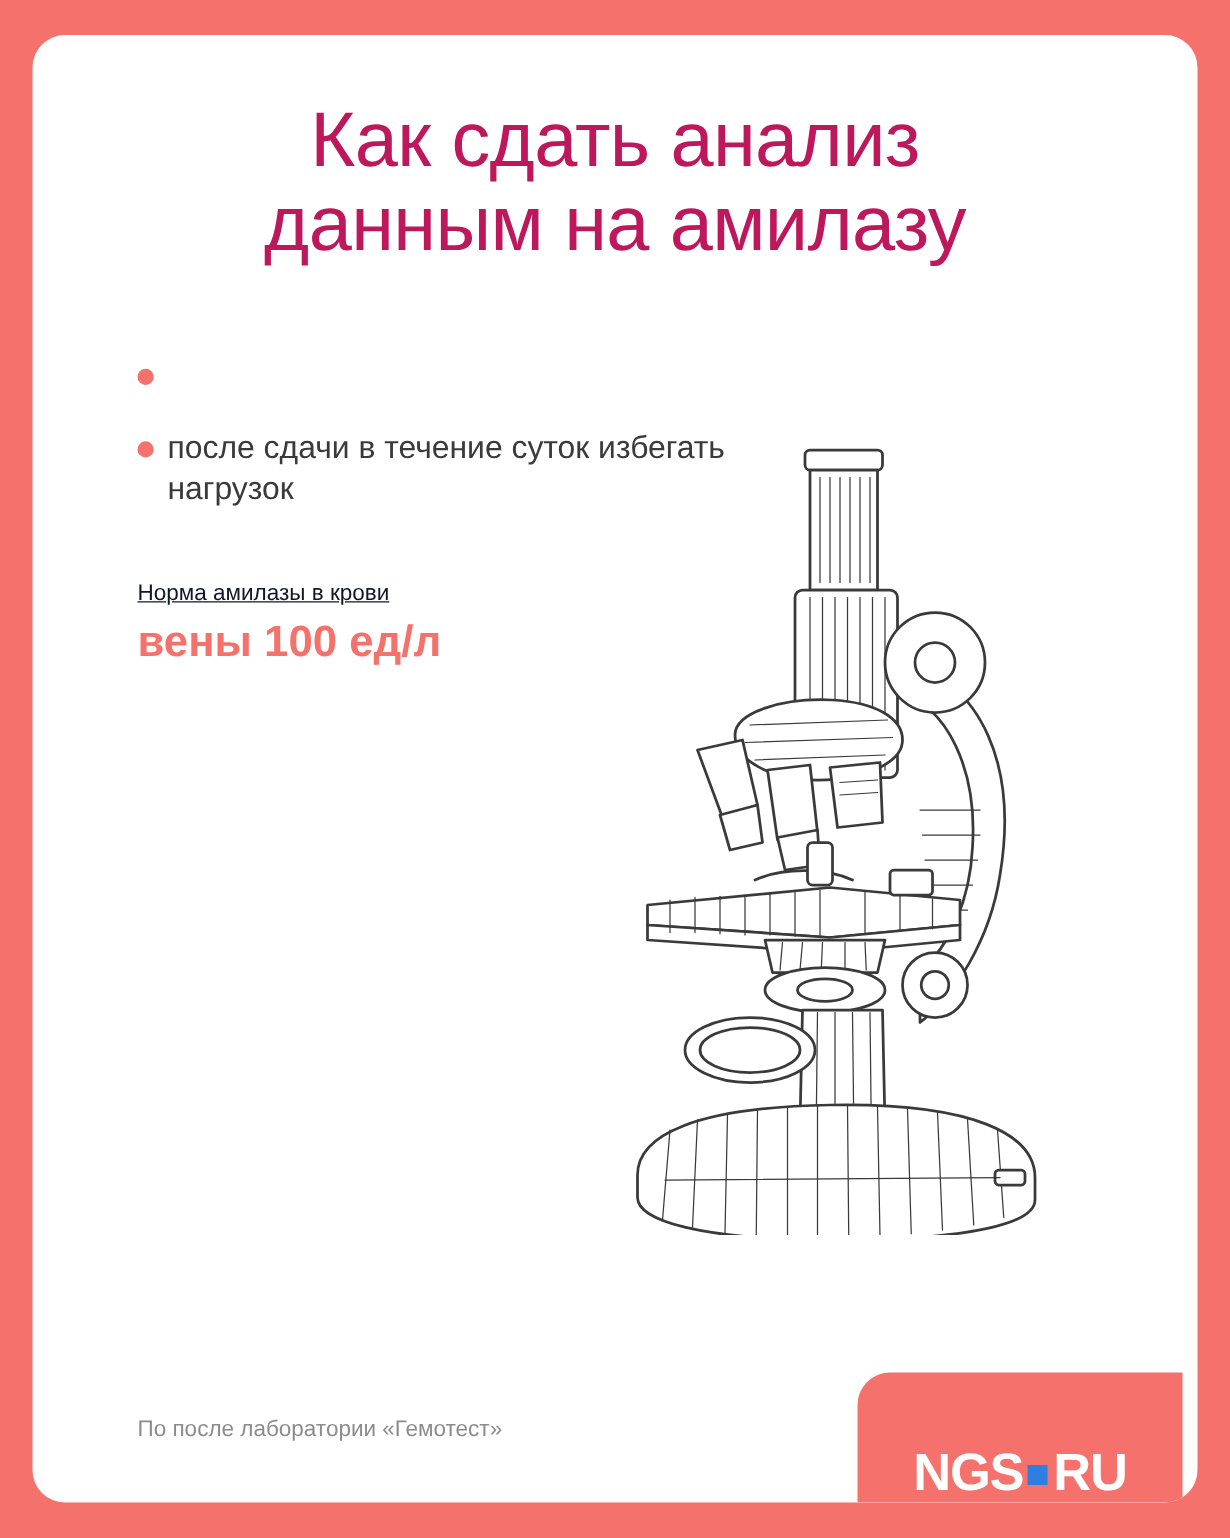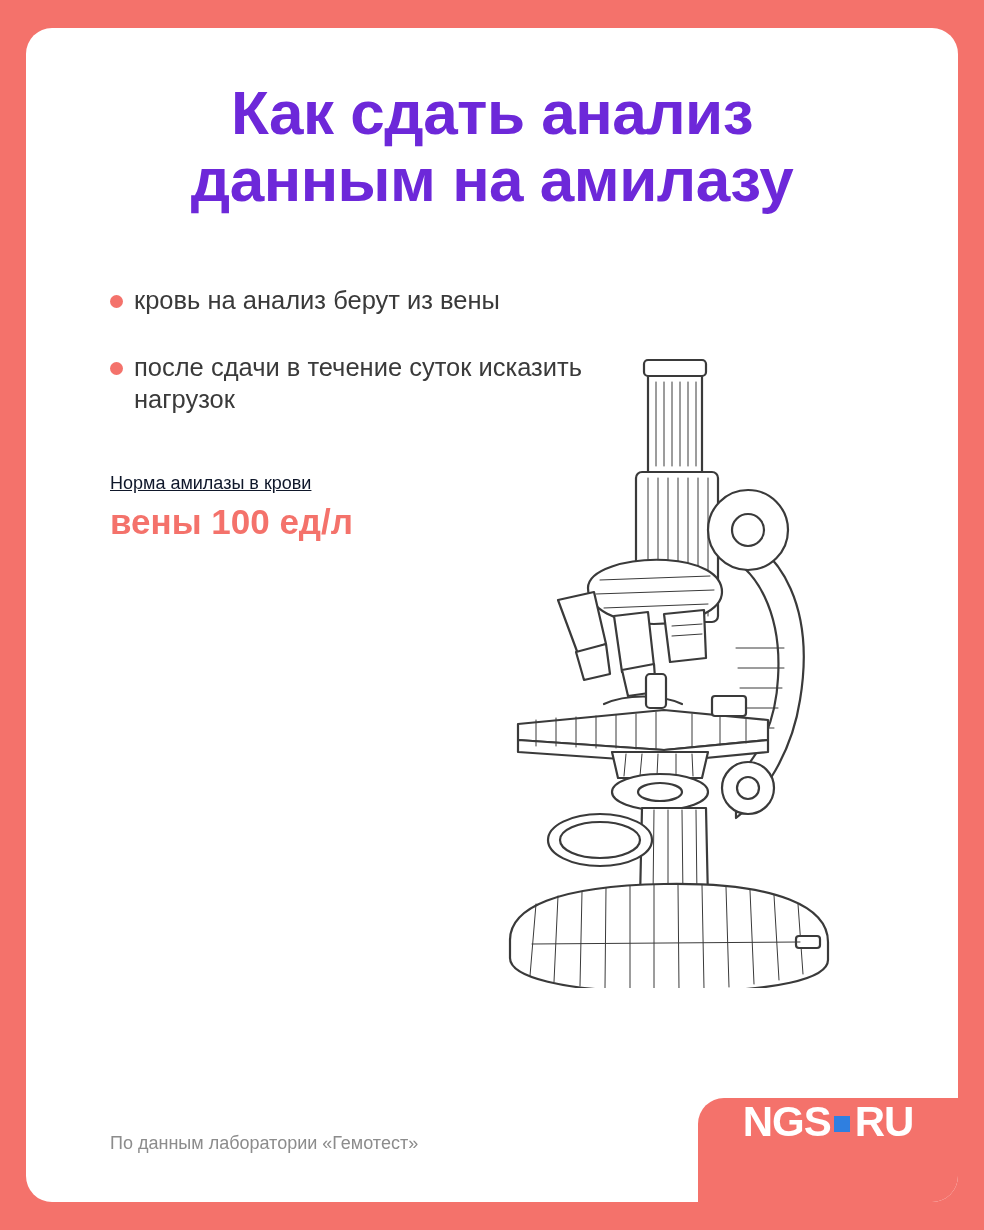--- a/index.html
+++ b/index.html
@@ -31,22 +31,22 @@
     overflow: hidden;
   }
 
   
   .title {
     margin: 0;
     padding: 52px 40px 0 40px;
     text-align: center;
     font-size: 62px;
     line-height: 1.08;
-    font-weight: bold;
-    color: #6d28d9;
+    font-weight: normal;
+    color: #be185d;
     letter-spacing: -0.5px;
   }
   .title .line {
     display: block;
   }
 
   
   .content {
     position: relative;
     padding: 70px 0 0 84px;
@@ -112,28 +112,28 @@
   
   .footer-source {
     position: absolute;
     left: 84px;
     bottom: 48px;
     font-size: 18px;
     color: #8C8C8C;
   }
   .logo-corner {
     position: absolute;
-    right: 0;
+    right: 12px;
     bottom: 0;
     width: 260px;
     height: 104px;
     background: #F4726B;
     border-top-left-radius: 26px;
     display: flex;
-    align-items: flex-start;
+    align-items: flex-end;
     justify-content: center;
   }
   .logo-text {
     font-size: 42px;
     font-weight: bold;
     color: #FFFFFF;
     letter-spacing: -1px;
     display: flex;
     align-items: center;
   }
@@ -156,27 +156,26 @@
     <h1 class="title">
       <span class="line">Как сдать анализ</span>
       <span class="line">данным на амилазу</span>
     </h1>
 
     <div class="content">
 
 
       <div class="bullet-item">
         <span class="bullet-dot"></span>
-        <span class="bullet-text">кровь на анализ берут из вены</span>
       </div>
 
 
       <div class="bullet-item">
         <span class="bullet-dot"></span>
-        <span class="bullet-text">после сдачи в течение суток исказить нагрузок</span>
+        <span class="bullet-text">после сдачи в течение суток избегать нагрузок</span>
       </div>
 
 
     </div>
 
     <div class="norm">
       <div class="norm-label">Норма амилазы в крови</div>
       <div class="norm-value">вены 100 ед/л</div>
     </div>
 
@@ -276,21 +275,21 @@
         <line x1="206" y1="537" x2="208" y2="641" stroke-width="1"></line>
         <line x1="230" y1="539" x2="233" y2="639" stroke-width="1"></line>
         <line x1="254" y1="542" x2="258" y2="636" stroke-width="1"></line>
         <line x1="278" y1="547" x2="283" y2="632" stroke-width="1"></line>
         <line x1="302" y1="556" x2="307" y2="626" stroke-width="1"></line>
         <rect x="300" y="588" width="24" height="12" rx="3" fill="#fff"></rect>
         <path d="M36 596 L 304 594" stroke-width="1"></path>
       </svg>
     </div>
 
-    <div class="footer-source">По данным лаборатории «Гемотест»</div>
+    <div class="footer-source">По после лаборатории «Гемотест»</div>
 
     <div class="logo-corner">
       <div class="logo-text">
         <span>NGS</span>
         <span class="logo-dot"></span>
         <span>RU</span>
       </div>
     </div>
 
   </div>

